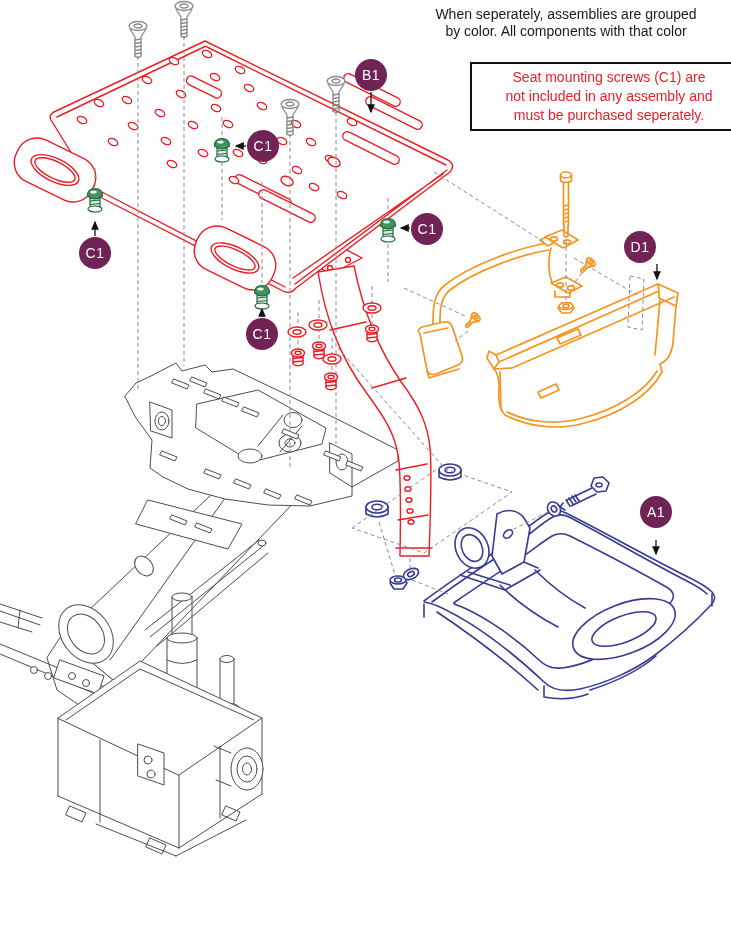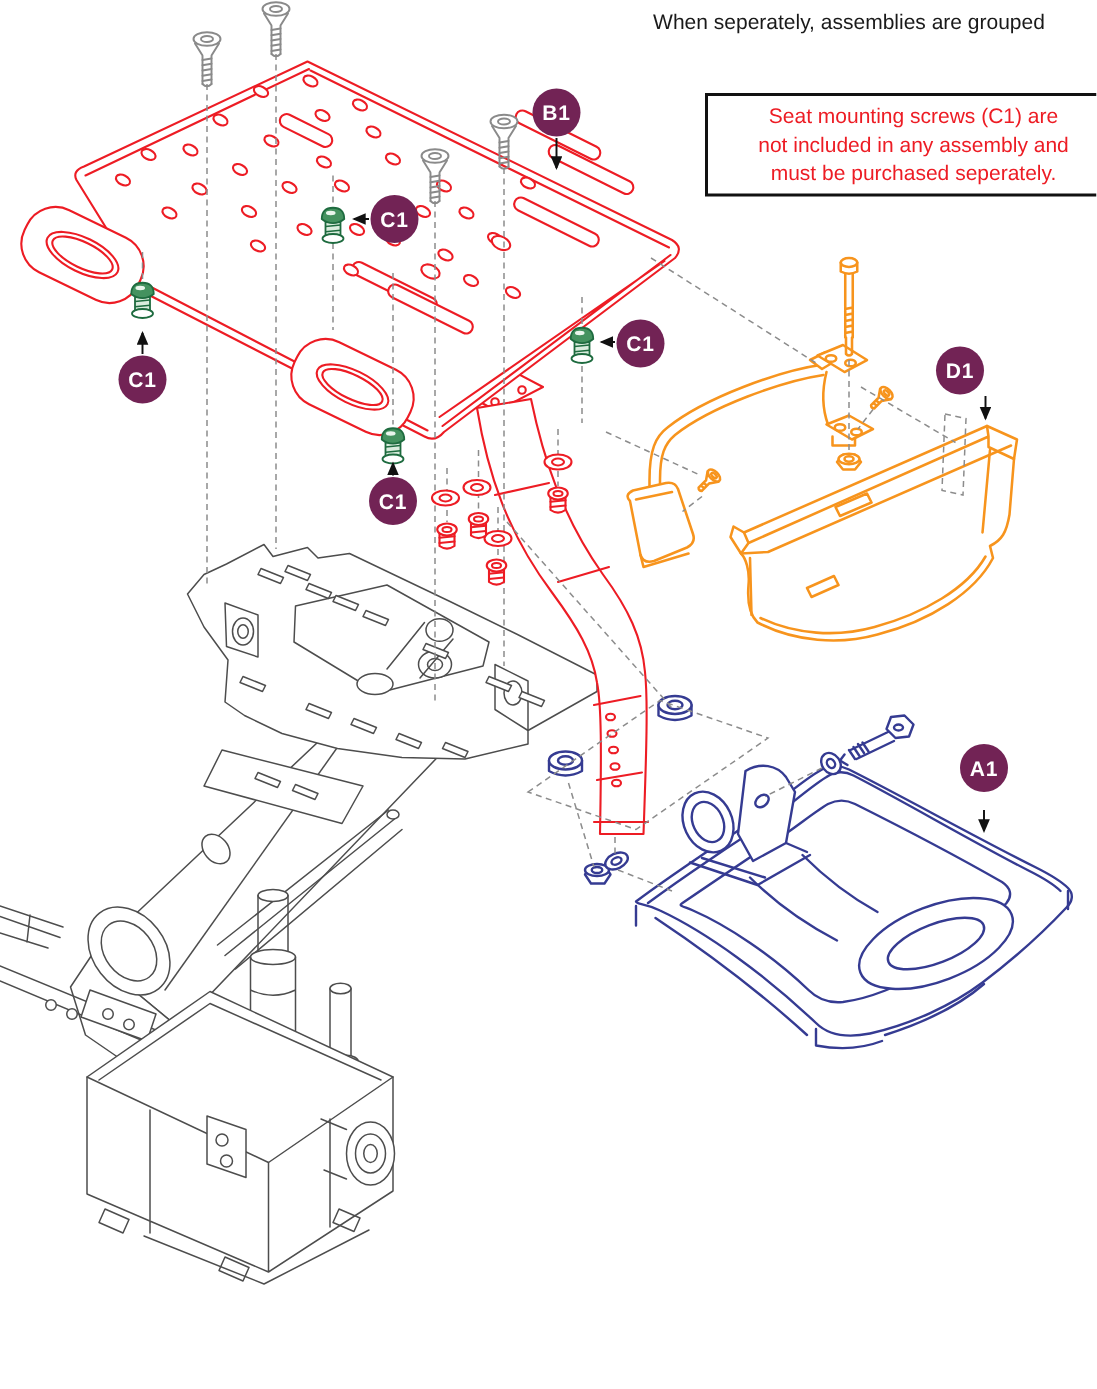--- a/index.html
+++ b/index.html
@@ -11,21 +11,21 @@
   html,body{margin:0;padding:0;background:#fff;}
   .canvas{position:relative;width:731px;height:926px;background:#fff;overflow:hidden;
           font-family:"Liberation Sans",sans-serif;}
   .canvas svg{position:absolute;left:0;top:0;}
   .note{position:absolute;left:408px;top:6px;width:316px;text-align:center;
         font-size:14px;line-height:17px;color:var(--text);}
   .warnbox{position:absolute;left:449px;top:62px;width:278px;box-sizing:border-box;
         border:2px solid #111;padding:4px 2px;text-align:center;
         font-size:14px;line-height:19px;color:var(--red);background:#fff;margin-left:21px;}
   .callout{position:absolute;width:32px;height:32px;border-radius:50%;
-        background:var(--plum);color:#fff;font-weight:bold;font-size:14px;
+        background:var(--plum);color:#fff;font-weight:normal;font-size:14px;
         display:flex;align-items:center;justify-content:center;letter-spacing:.5px;}
   
   .r{stroke:var(--red);fill:none;stroke-width:1.4;stroke-linejoin:round;stroke-linecap:round}
   .rf{stroke:var(--red);fill:#fff;stroke-width:1.4;stroke-linejoin:round}
   .o{stroke:var(--orange);fill:none;stroke-width:1.7;stroke-linejoin:round;stroke-linecap:round}
   .of{stroke:var(--orange);fill:#fff;stroke-width:1.7;stroke-linejoin:round}
   .n{stroke:var(--navy);fill:none;stroke-width:1.6;stroke-linejoin:round;stroke-linecap:round}
   .nf{stroke:var(--navy);fill:#fff;stroke-width:1.6;stroke-linejoin:round}
   .g{stroke:var(--gray-line);fill:none;stroke-width:1;stroke-linejoin:round;stroke-linecap:round}
   .gf{stroke:var(--gray-line);fill:#fff;stroke-width:1;stroke-linejoin:round}
@@ -374,20 +374,21 @@
     <path d="M410,228 H401" marker-end="url(#ah)"></path>
     <path d="M95,236 V222" marker-end="url(#ah)"></path>
     <path d="M262,317 V309" marker-end="url(#ah)"></path>
     <path d="M657,264 V279" marker-end="url(#ah)"></path>
     <path d="M656,540 V554" marker-end="url(#ah)"></path>
   </g>
 </svg>
 
   <div class="note">
     <div>When seperately, assemblies are grouped</div>
+    <div>by color. All components with that color</div>
   </div>
 
   <div class="warnbox">
     <div>Seat mounting screws (C1) are</div>
     <div>not included in any assembly and</div>
     <div>must be purchased seperately.</div>
   </div>
 
   <div class="callout" style="left:355px;top:59px">B1</div>
   <div class="callout" style="left:247px;top:130px">C1</div>

